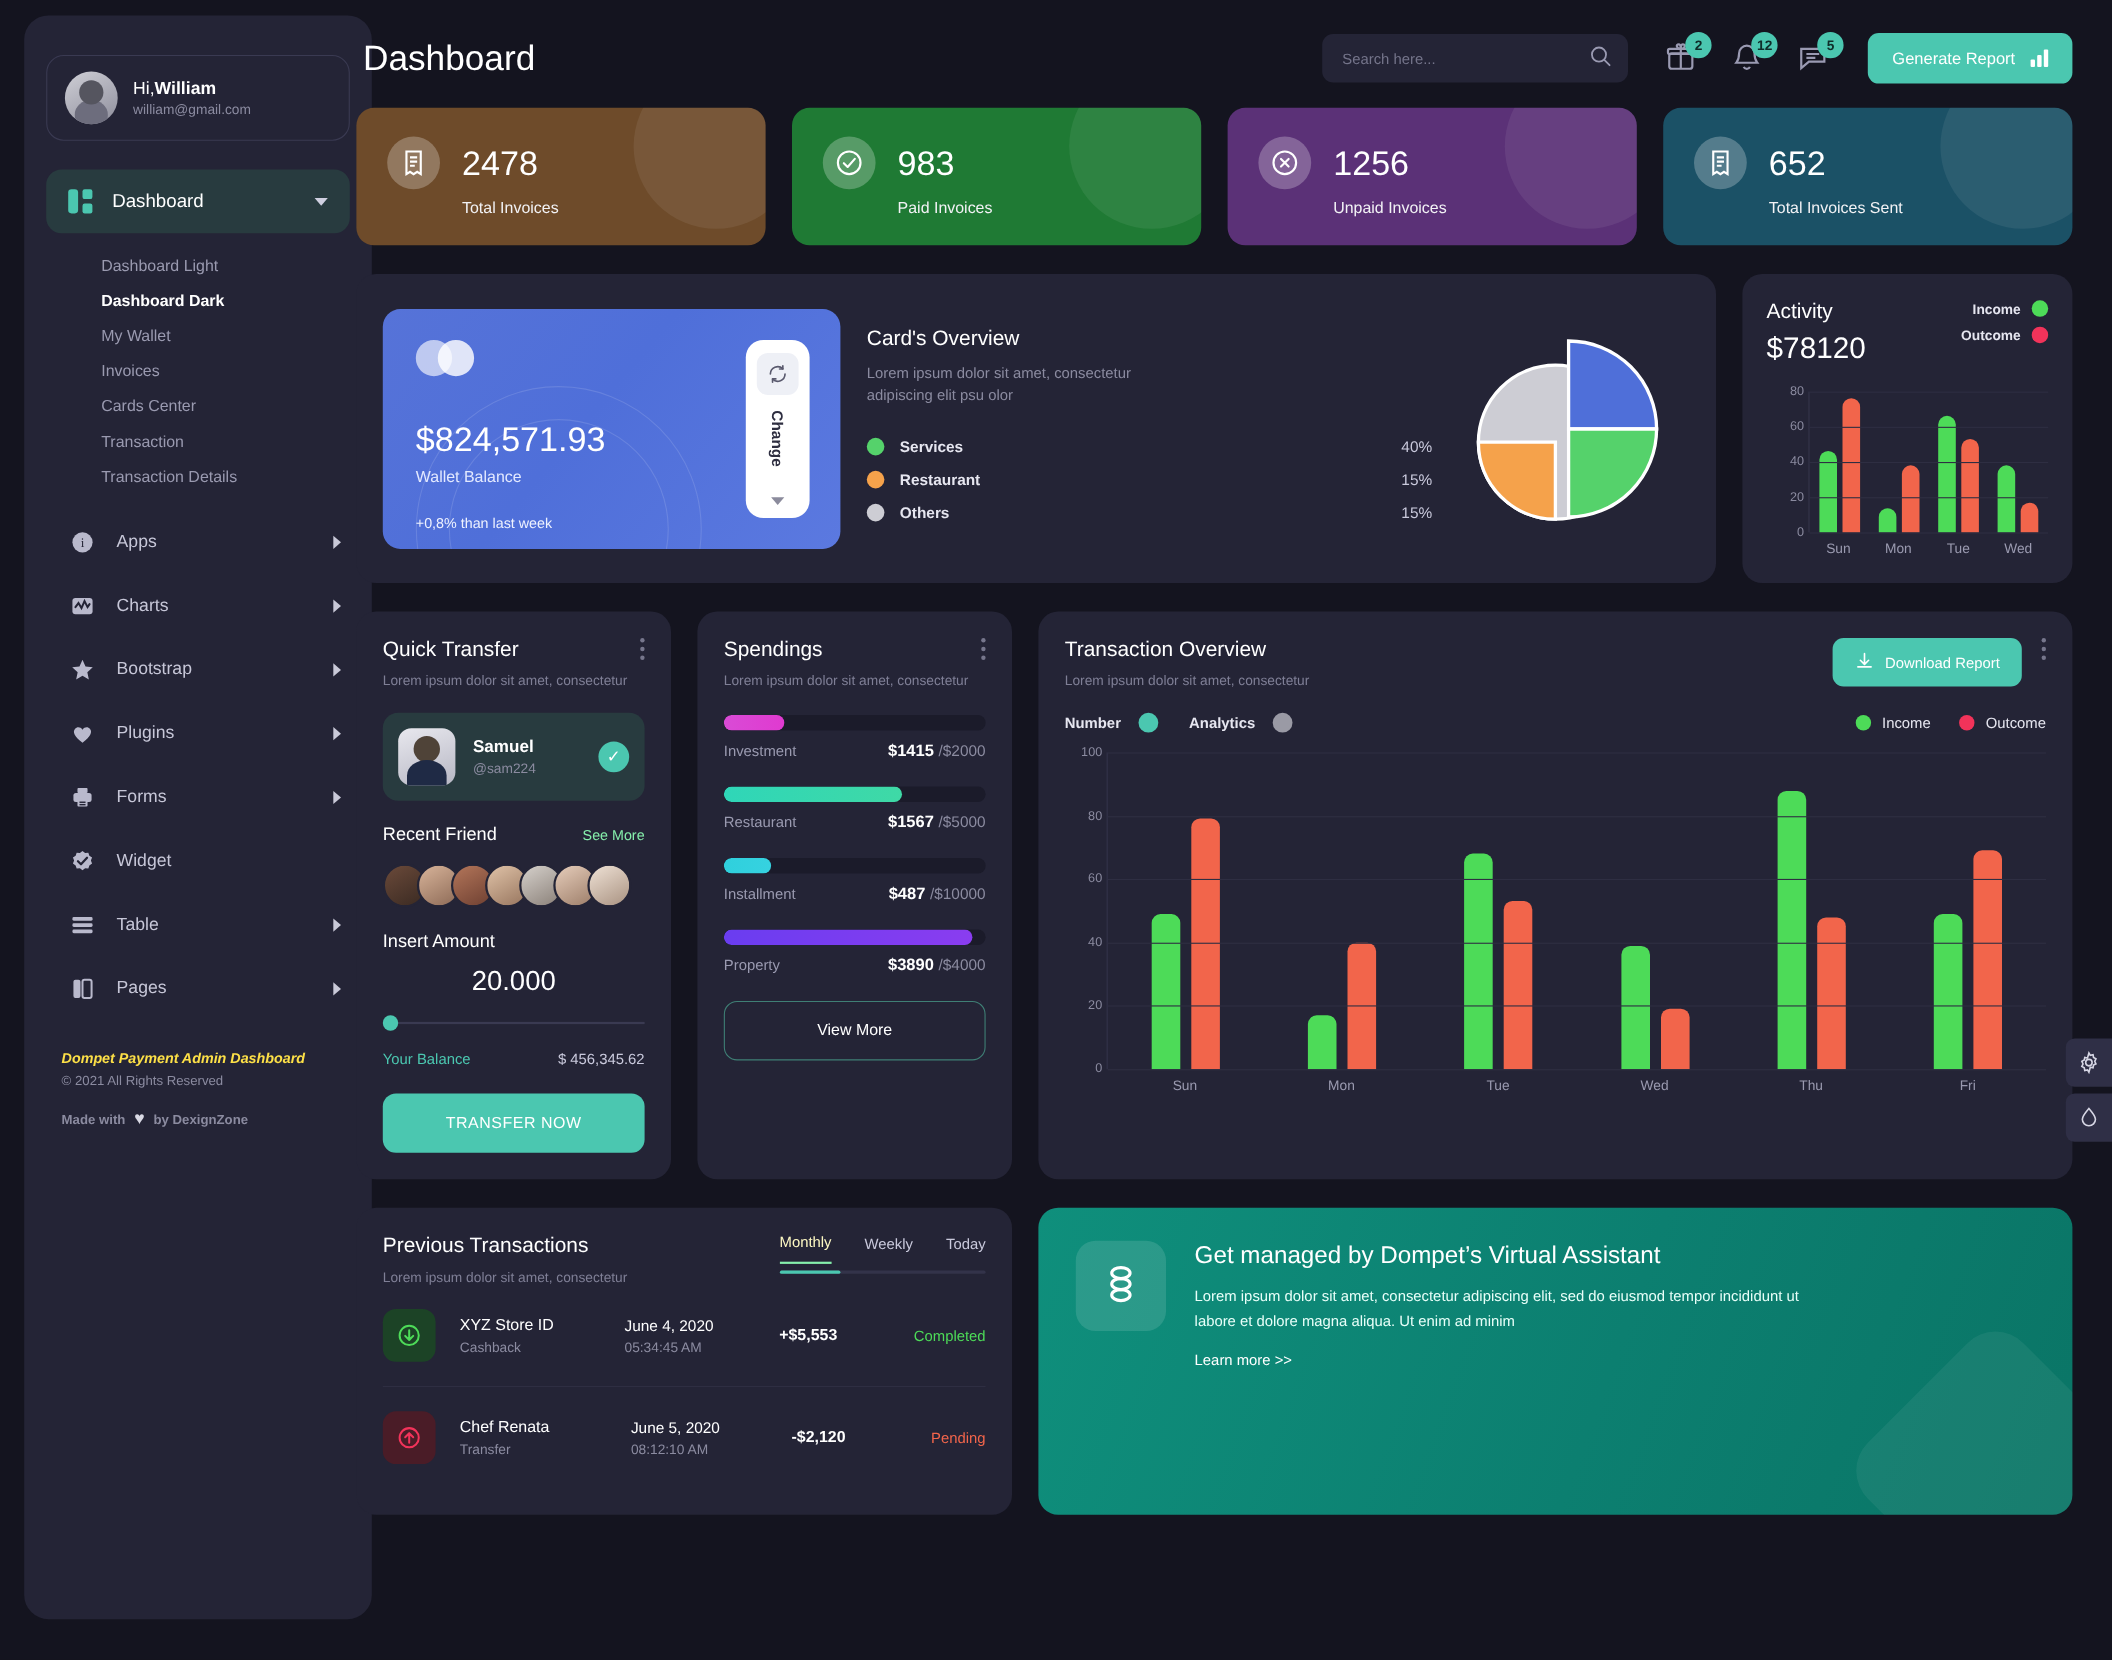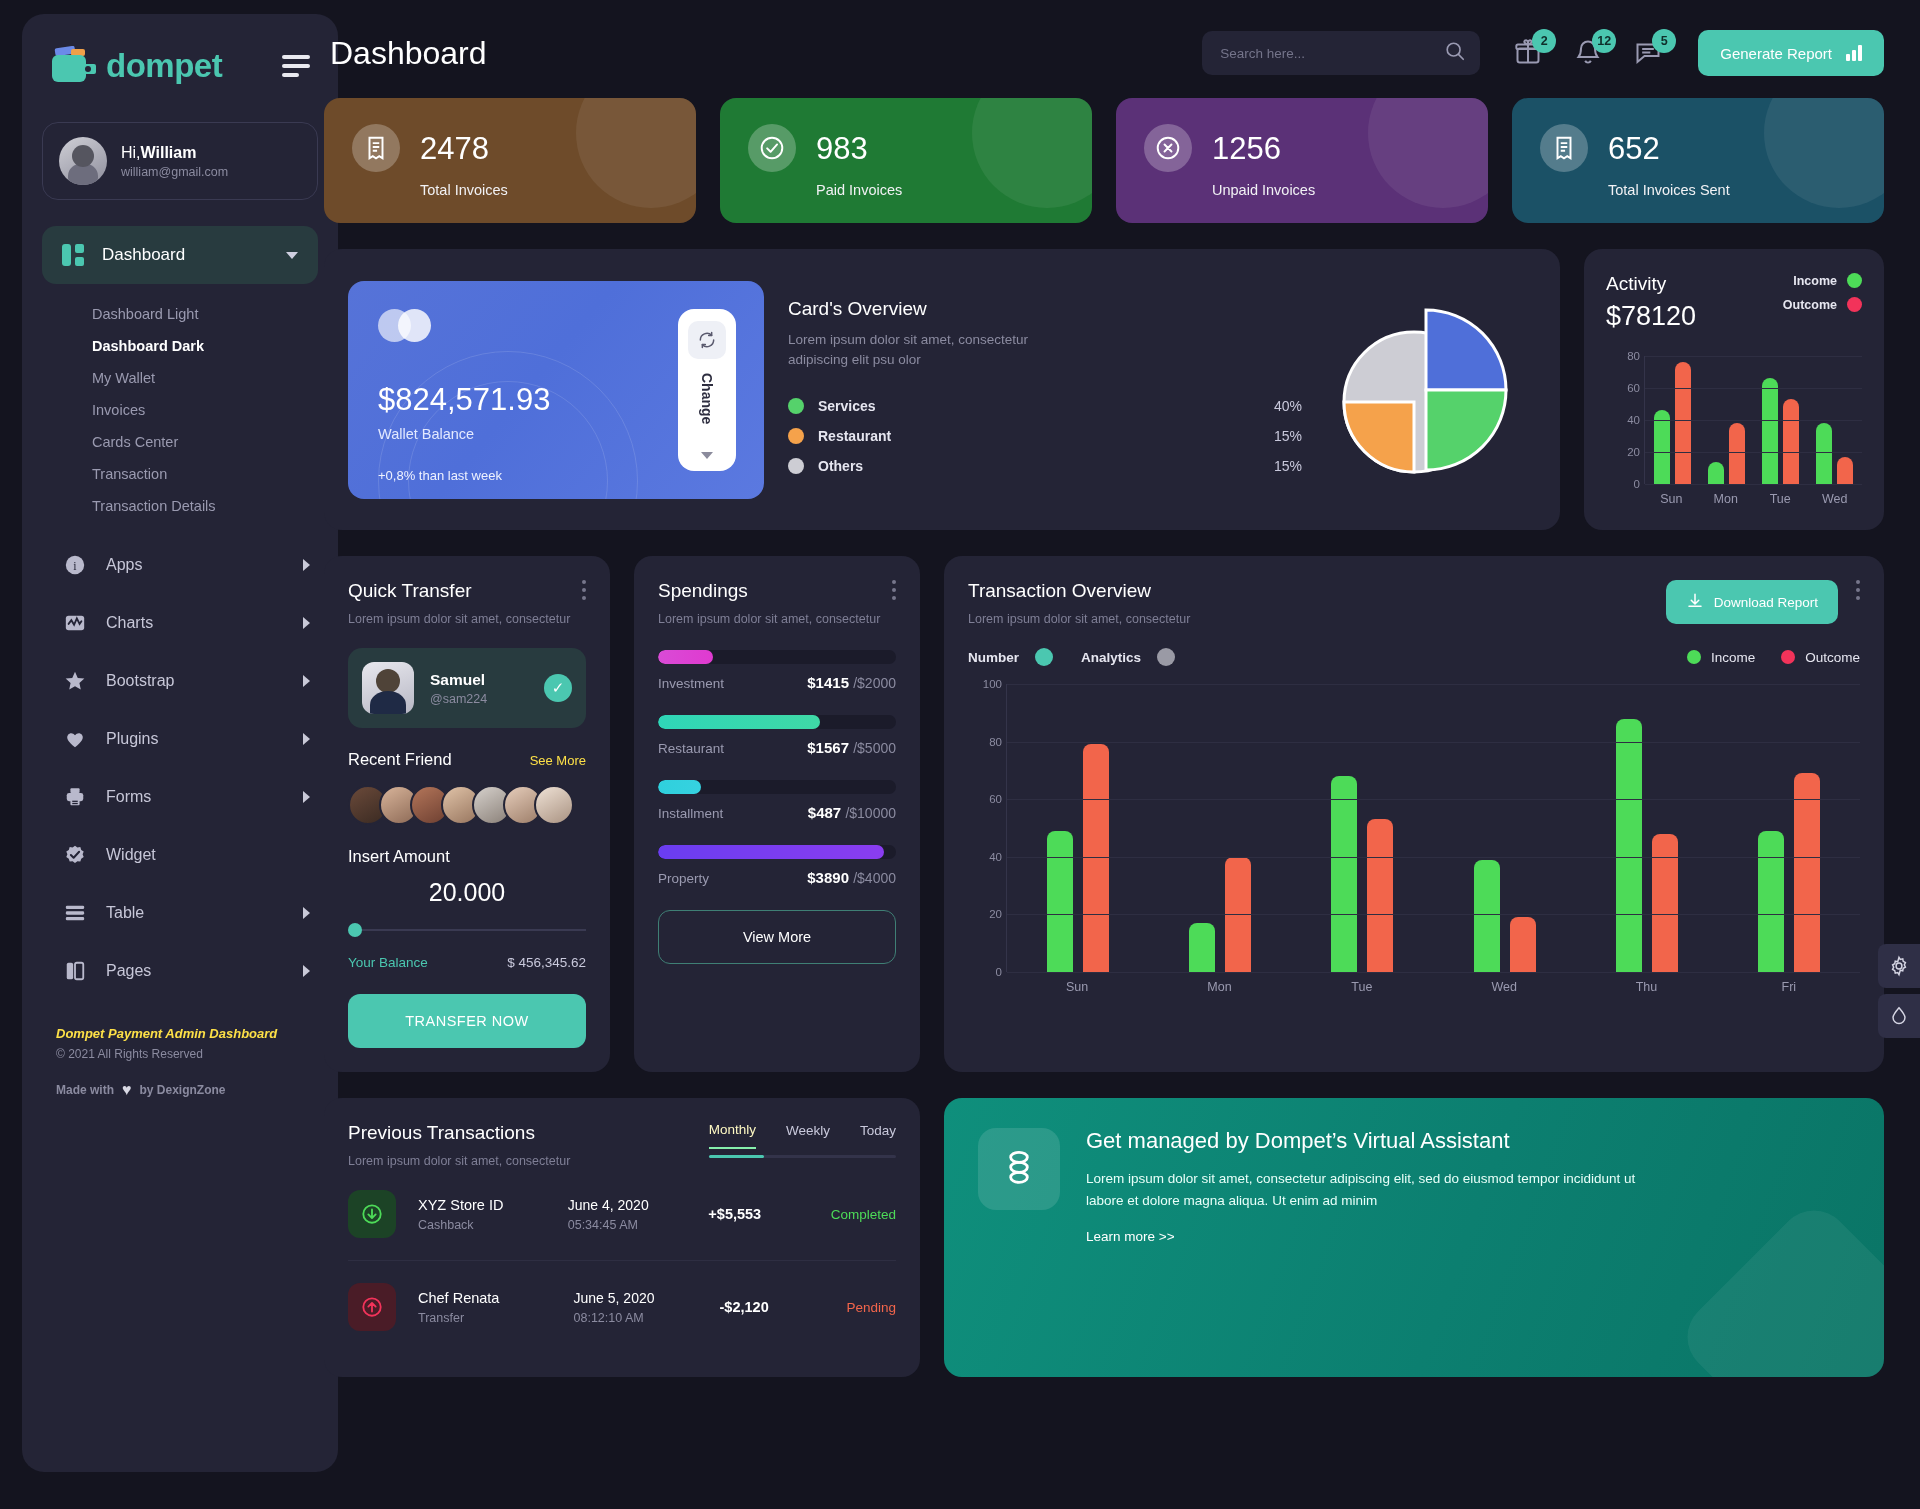--- a/index.html
+++ b/index.html
@@ -221,21 +221,21 @@
      width:24px;height:24px;border-radius:50%;background:#4f4338;}
   .fr-av::after{content:"";position:absolute;left:50%;top:56%;transform:translateX(-50%);
      width:36px;height:28px;border-radius:50% 50% 20% 20%;background:#1f2a45;}
   .fr-name { font-size: 15.5px; font-weight:700; color:#fff; }
   .fr-tag { font-size: 12.5px; color:#8b8ba0; margin-top:3px;}
   .fr-check { margin-left:auto; width:28px;height:28px;border-radius:50%;background:#4bc7b0;
      display:flex;align-items:center;justify-content:center;color:#fff;font-size:15px;}
 
   .rf-head { display:flex; align-items:baseline; margin-top: 22px; }
   .rf-title { font-size: 16.5px; color:#fff; }
-  .rf-more { margin-left:auto; font-size: 13px; color:#fde047; cursor:pointer;}
+  .rf-more { margin-left:auto; font-size: 13px; color:#86efac; cursor:pointer;}
   .avatars { display:flex; margin-top: 16px; }
   .avatars i { width:40px;height:40px;border-radius:50%; display:block; margin-left:-9px;
      border:2px solid #242436; flex:none;}
   .avatars i:first-child{ margin-left:0;}
 
   .ia-title { font-size: 16.5px; color:#fff; margin-top: 22px;}
   .ia-amount { font-size: 25px; text-align:center; margin-top: 12px; }
   .slider { margin-top: 16px; height: 14px; position:relative; }
   .slider .track { position:absolute; left:2px; right:0; top:6px; height:2px; background:#3a3a52;}
   .slider .knob { position:absolute; left:0; top:0; width:14px;height:14px;border-radius:50%;
@@ -306,37 +306,20 @@
   .float-btns { position:absolute; right: 0; top: 944px; }
   .float-btn { width: 42px; height: 44px; background:#2f2f46; display:flex;align-items:center;justify-content:center;
      cursor:pointer; border-radius: 8px 0 0 8px; margin-bottom: 6px;}
   .float-btn svg { width:22px;height:22px;stroke:#d6d6e4;fill:none;stroke-width:1.6;}
 </style>
 </head>
 <body>
 
 <div id="sidebar">
 
-  <div class="brand-row">
-    <div class="logo-mark">
-      <svg viewBox="0 0 46 40" width="46" height="40">
-        <rect x="5" y="1" width="20" height="8" rx="2" fill="#6b8ae8" transform="rotate(-8 15 5)"></rect>
-        <rect x="21" y="3" width="14" height="7" rx="2" fill="#f0a049"></rect>
-        <rect x="2" y="9" width="34" height="27" rx="6" fill="#4bc7b0"></rect>
-        <path d="M36 18 h8 a2 2 0 0 1 2 2 v6 a2 2 0 0 1 -2 2 h-8 z" fill="#4bc7b0"></path>
-        <circle cx="38" cy="23" r="3" fill="#242436"></circle>
-      </svg>
-    </div>
-    <div class="logo-text">dompet</div>
-    <div class="hamburger">
-      <span></span>
-        <span></span>
-        <span></span>
-    </div>
-  </div>
 
   <div class="profile-box">
     <div class="avatar-circle"></div>
     <div>
       <div class="profile-name">
         <span>Hi,</span><b>William</b>
       </div>
       <div class="profile-mail">william@gmail.com</div>
     </div>
   </div>

